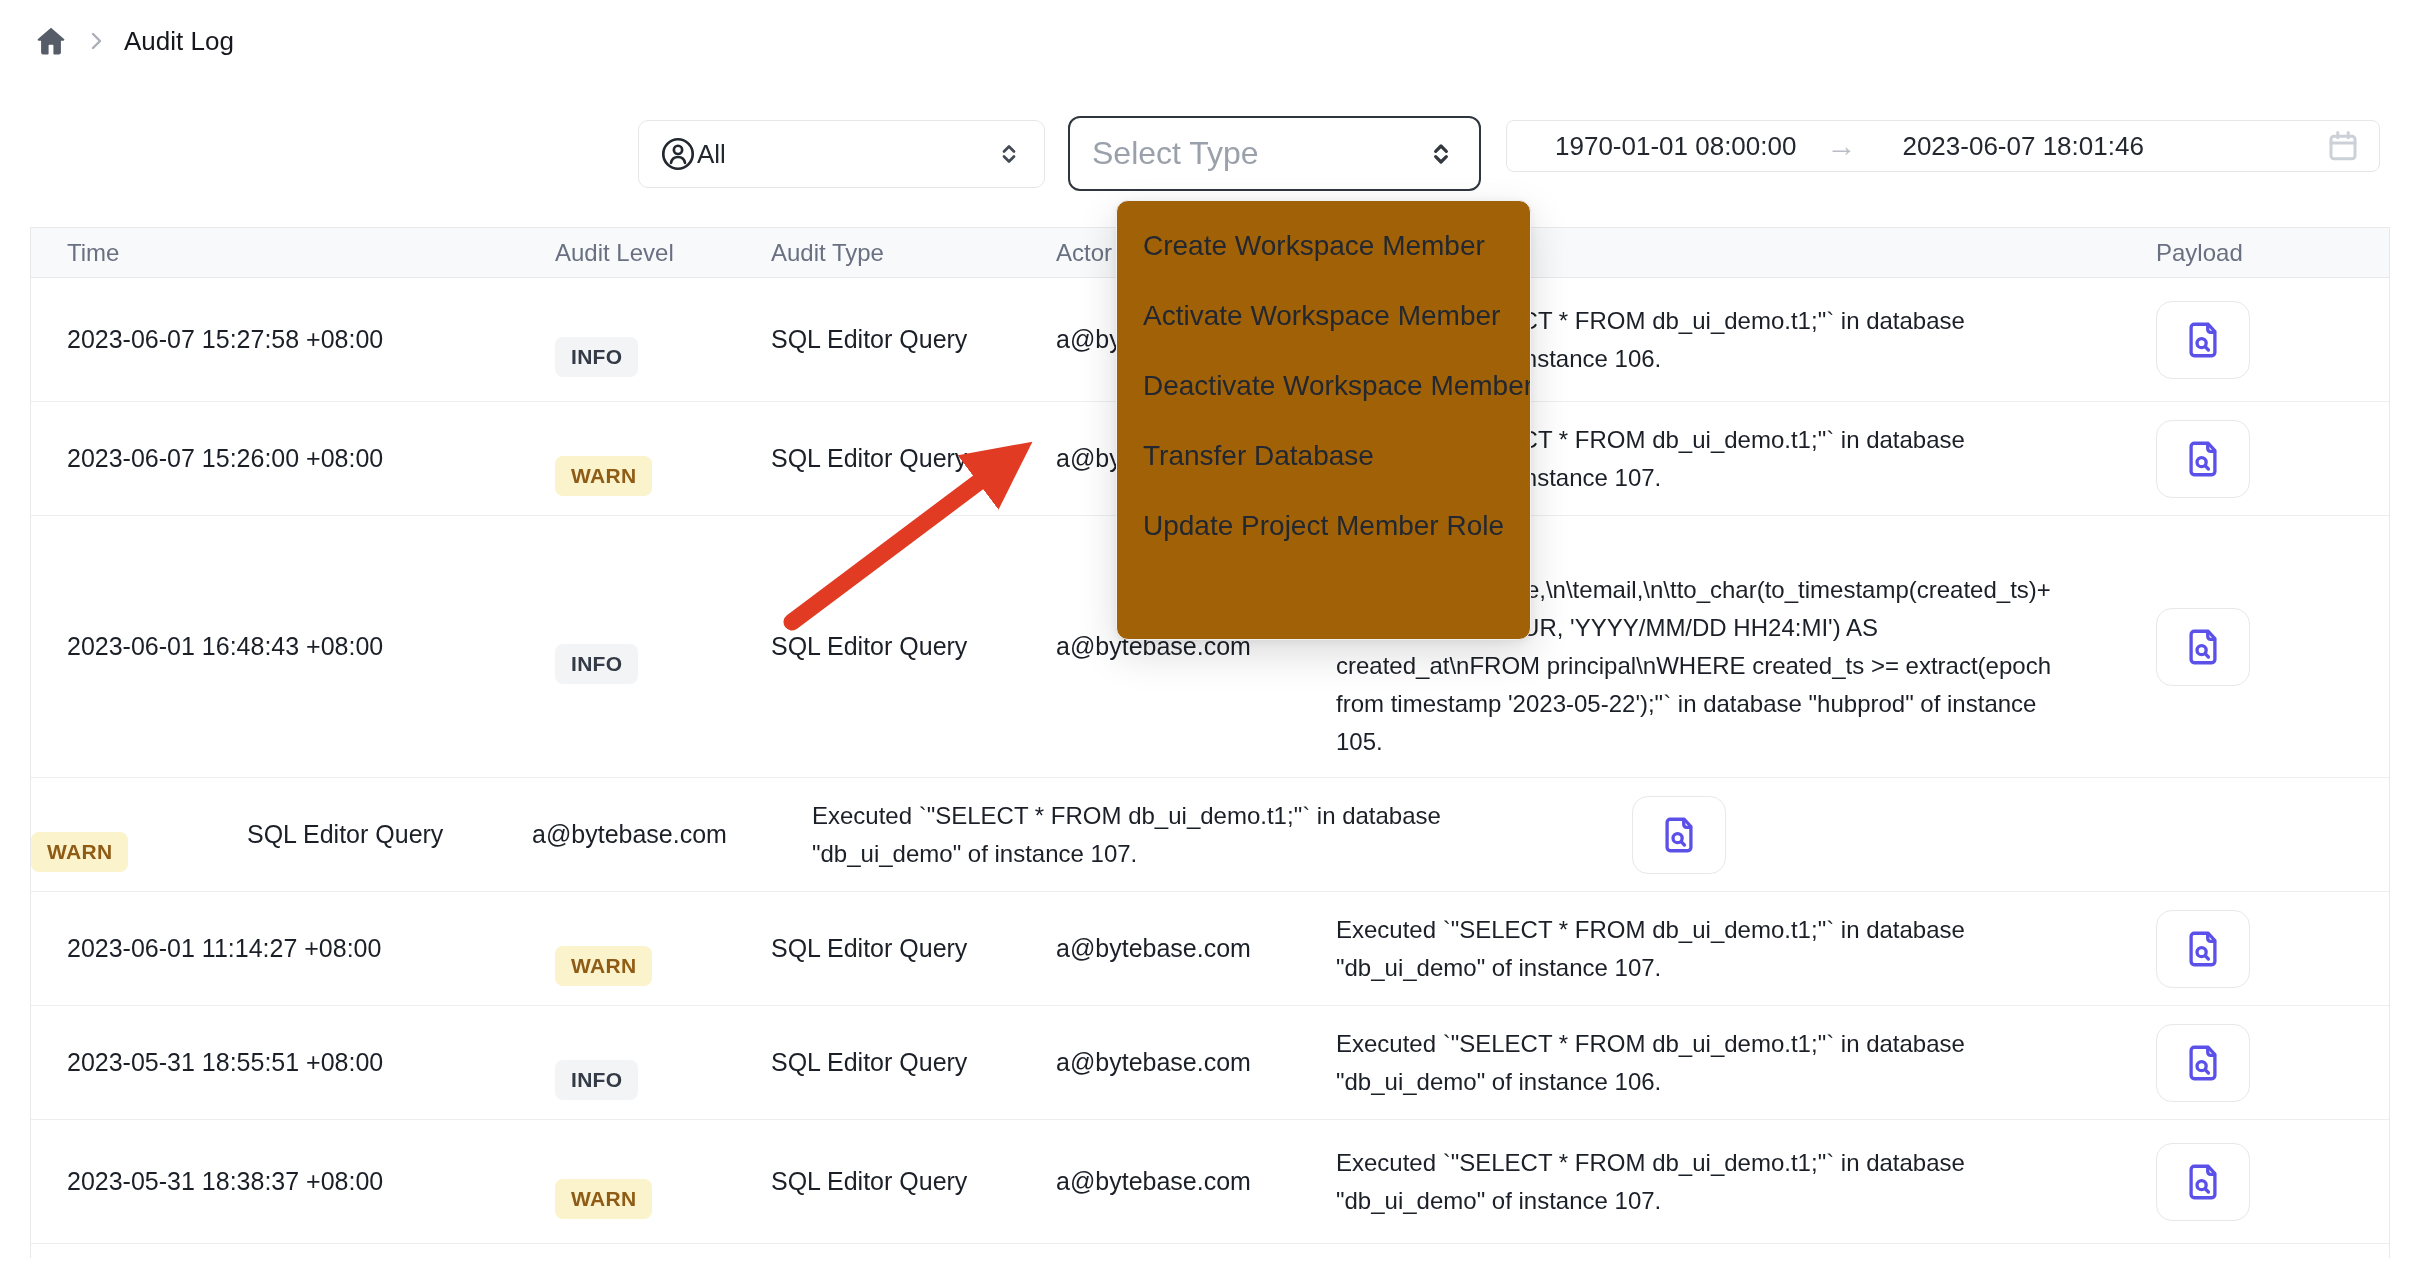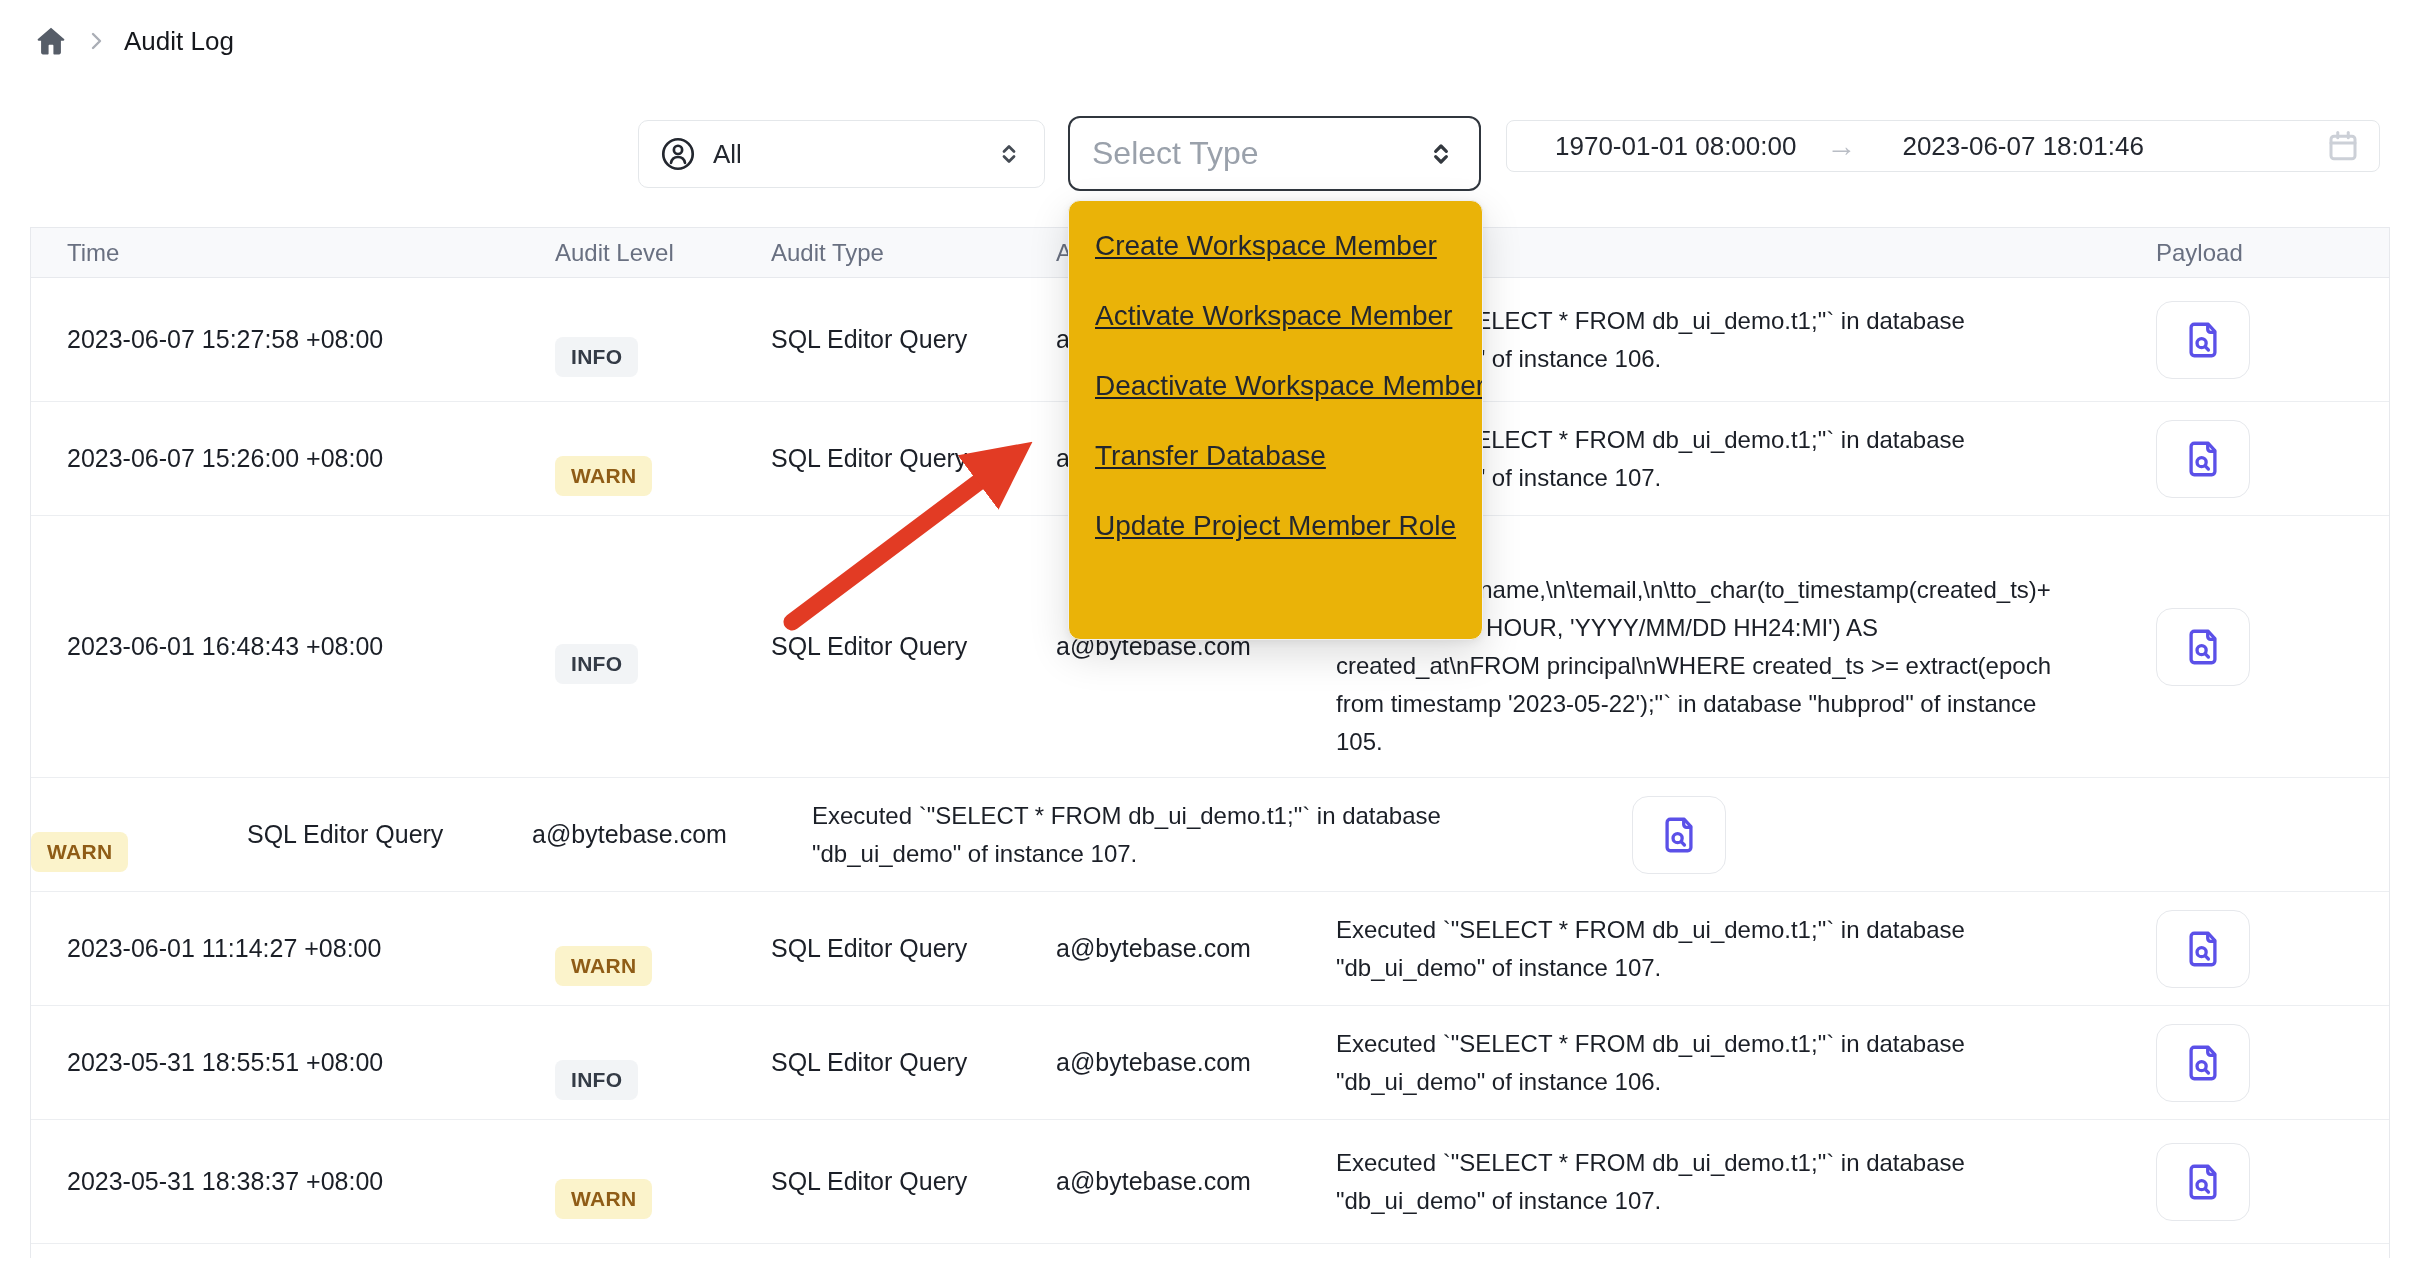--- a/index.html
+++ b/index.html
@@ -6,21 +6,21 @@
   html,body { background:#fff; }
   #app {
     position:relative; width:2410px; height:1268px; overflow:hidden;
     background:#fff; font-family:"Liberation Sans", sans-serif; color:#1b1f27;
   }
   
   .breadcrumb { position:absolute; left:34px; top:24px; display:flex; align-items:center; gap:16px; }
   .bc-title { font-size:26px; font-weight:500; color:#16181d; }
   
   .select-box { position:absolute; display:flex; align-items:center; background:#fff; }
-  .actor-select { left:638px; top:120px; width:407px; height:68px; border:1px solid #e4e7ea; border-radius:10px; padding:0 20px; gap:16px; }
+  .actor-select { left:638px; top:120px; width:407px; height:68px; border:1px solid #e4e7ea; border-radius:10px; padding:0 20px; }
   .actor-select .val { font-size:26px; color:#23272f; }
   .type-select { left:1068px; top:116px; width:413px; height:75px; border:2px solid #30363e; border-radius:12px; padding:0 22px; }
   .type-select .placeholder { font-size:32px; color:#9aa1ab; }
   .spacer { flex:1; }
   .date-range { left:1506px; top:120px; width:874px; height:52px; border:1px solid #e4e7ea; border-radius:8px; padding:0 18px 0 48px; }
   .date-range .dt { font-size:26px; color:#23272f; }
   .date-range .range-arrow { font-size:30px; color:#b9bdc5; margin:0 46px 0 30px; }
   .date-range .cal { margin-left:auto; }
   
   .table { position:absolute; left:30px; top:227px; width:2360px; border:1px solid #e7e9ed; border-bottom:none; z-index:1; background:#fff; }
@@ -34,21 +34,21 @@
   .c-comment { width:790px; padding-right:70px; }
   .c-payload { width:265px; padding-left:30px; }
   .td { font-size:25px; color:#1b1f27; }
   .td.c-comment { font-size:24px; line-height:38px; overflow-wrap:break-word; word-break:break-word; }
   .badge { display:inline-block; font-size:21px; font-weight:600; padding:8px 16px; border-radius:8px; letter-spacing:.3px;margin-top:34px; }
   .badge.info { background:#f2f4f6; color:#343b46; }
   .badge.warn { background:#fbf3cb; color:#8f5c16; }
   .pl-btn { width:94px; height:78px; border:1px solid #e6e8ec; border-radius:16px; background:#fff; display:flex; align-items:center; justify-content:center; cursor:pointer; }
   .bottom-strip { height:14px; background:#fff; }
   
-  .dropdown { position:absolute; left:1068px; top:200px; width:415px; height:440px; background:#eab308; border:1px solid #f0f1f3; border-radius:12px; box-shadow:0 14px 40px rgba(0,0,0,.14), 0 2px 8px rgba(0,0,0,.06); z-index:5; padding:10px 0;text-decoration:underline; }
+  .dropdown { position:absolute; left:1116px; top:200px; width:415px; height:440px; background:#a16207; border:1px solid #f0f1f3; border-radius:12px; box-shadow:0 14px 40px rgba(0,0,0,.14), 0 2px 8px rgba(0,0,0,.06); z-index:5; padding:10px 0; }
   .dd-item { height:70px; display:flex; align-items:center; padding:0 73px 0 26px; font-size:28px; color:#23272f; white-space:nowrap; overflow:hidden; cursor:pointer; }
   
   .anno-arrow { position:absolute; left:760px; top:420px; z-index:6; pointer-events:none; }
   svg.icon { display:block; }
 </style>
 </head>
 <body>
 
 <div id="app">
 

